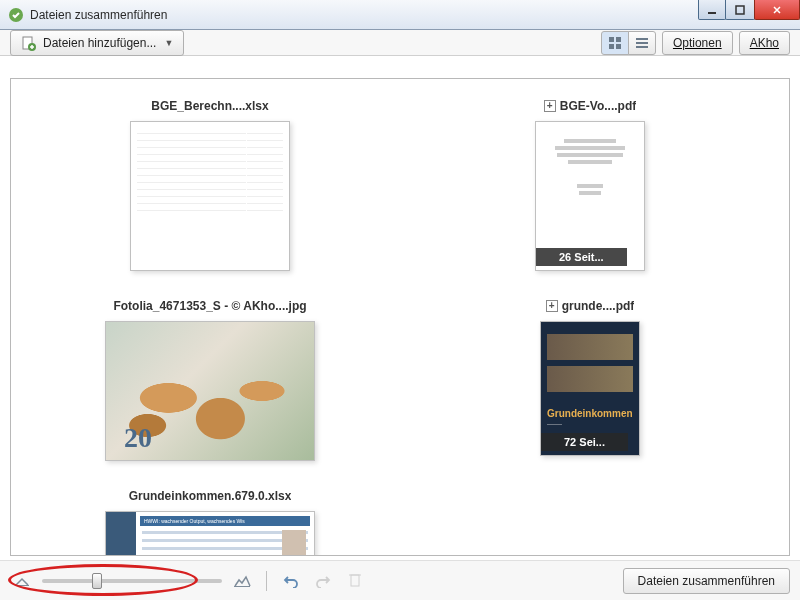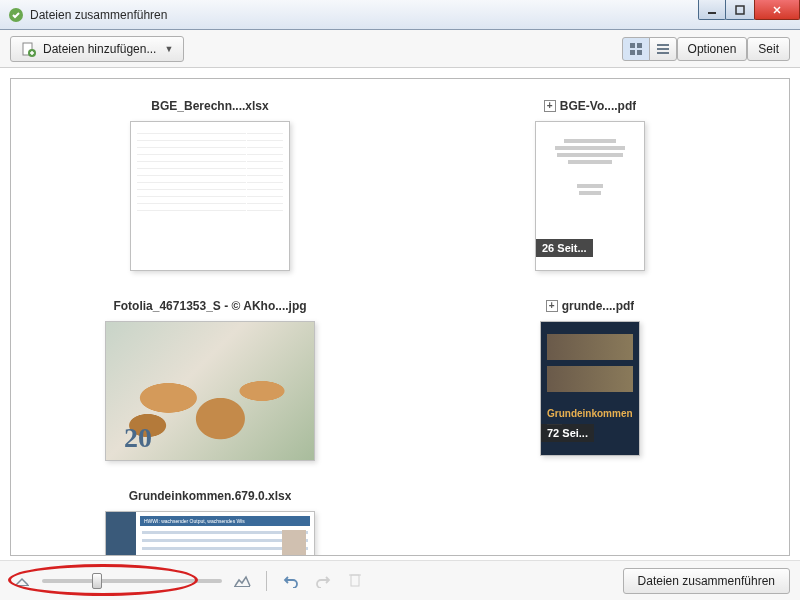--- a/index.html
+++ b/index.html
@@ -16,50 +16,50 @@
   .titlebar .appicon { width: 16px; height: 16px; margin-right: 6px; }
   .titlebar .title { font-size: 12px; color: #2a2a2a; }
   .winbtns { position: absolute; right: 0; top: 0; display: flex; height: 20px; }
   .winbtn { width: 30px; height: 20px; border: 1px solid #4a6a8a; border-top: none; background: linear-gradient(#e8eef6,#c6d4e6); display:flex; align-items:center; justify-content:center; font-size:10px; color:#333; margin-left:-1px; border-radius:0 0 2px 2px;}
   .winbtn.min { width: 28px; }
   .winbtn.close { width: 46px; background: linear-gradient(#f07070,#d43a2a); color:#fff; border-color:#8a2a1a;}
   .winbtn svg { width: 12px; height: 10px; }
 
   
   .toolbar {
-    height: 38px; display:flex; align-items:center; padding: 4px 10px;
+    height: 26px; display:flex; align-items:center; padding: 4px 10px;
     border-bottom: 1px solid #d0d0d0;
     background: #f7f7f7;
   }
   .btn {
     display:inline-flex; align-items:center; gap:6px;
     background: linear-gradient(#fdfdfd,#e8e8e8);
     border: 1px solid #b0b0b0; border-radius: 3px;
     padding: 4px 10px; font-size: 12px; color:#222; cursor:pointer;
   }
   .btn .caret { font-size:9px; color:#555; margin-left:2px;}
-  .toolbar-right { margin-left:auto; display:flex; align-items:flex-start; }
+  .toolbar-right { margin-left:auto; display:flex; align-items:flex-start; gap:6px;text-decoration:underline;}
   .viewtoggle { display:flex; }
   .viewtoggle .vt { width:28px; height:24px; border:1px solid #b0b0b0; background:linear-gradient(#fdfdfd,#e8e8e8); display:flex; align-items:center; justify-content:center; }
   .viewtoggle .vt:first-child { border-radius:3px 0 0 3px; }
   .viewtoggle .vt:last-child { border-radius:0 3px 3px 0; margin-left:-1px; }
   .viewtoggle .vt.active { background:#d6e4f5; }
 
   
   .main {
     position:absolute; left:10px; right:10px; top:78px; bottom:44px;
     border:1px solid #b8b8b8; background:#fff; overflow:hidden;
     padding: 20px 14px;
   }
   .grid { display:grid; grid-template-columns: 1fr 1fr; gap: 28px 10px; }
   .tile { display:flex; flex-direction:column; align-items:center; }
   .tile-title { font-size: 12px; font-weight:bold; color:#333; text-align:center; margin-bottom:8px; display:flex; align-items:center; gap:4px; max-width: 230px; white-space:nowrap; overflow:hidden; text-overflow:ellipsis;}
   .expand-icon { width:12px; height:12px; border:1px solid #888; display:inline-flex; align-items:center; justify-content:center; font-size:10px; line-height:1; color:#555; flex-shrink:0;}
   .thumb { border:1px solid #c0c0c0; background:#fff; box-shadow: 2px 2px 5px rgba(0,0,0,0.15); position:relative; }
-  .pages-badge { position:absolute; left:0; bottom:13px; background:rgba(40,40,40,0.85); color:#fff; font-size:11px; padding:3px 6px; font-weight:bold;}
+  .pages-badge { position:absolute; left:0; bottom:4px; background:rgba(40,40,40,0.85); color:#fff; font-size:11px; padding:3px 23px; font-weight:bold;}
   .stack::before, .stack::after {
     content:""; position:absolute; border:1px solid #c0c0c0; background:#fff; z-index:-1;
   }
   .stack::before { inset:-4px -4px 4px 4px; }
   .stack::after  { inset:-8px -8px 8px 8px; }
 
   
   .bottombar {
     position:absolute; left:0; right:0; bottom:0; height:40px;
     display:flex; align-items:center; padding: 0 10px; gap:8px;
@@ -161,21 +161,21 @@
             <rect x="1" y="2" width="12" height="2" fill="#6a7a8a"></rect>
             <rect x="1" y="6" width="12" height="2" fill="#6a7a8a"></rect>
             <rect x="1" y="10" width="12" height="2" fill="#6a7a8a"></rect>
           </svg>
       </div>
     </div>
     <div class="btn">
         <span>Optionen</span>
       </div>
     <div class="btn">
-        <span>Seit</span>
+        <span>AKho</span>
       </div>
   </div>
 </div>
 
 <div class="main">
   <div class="grid">
 
     <div class="tile">
       <div class="tile-title">
           <span>BGE_Berechn....xlsx</span>

